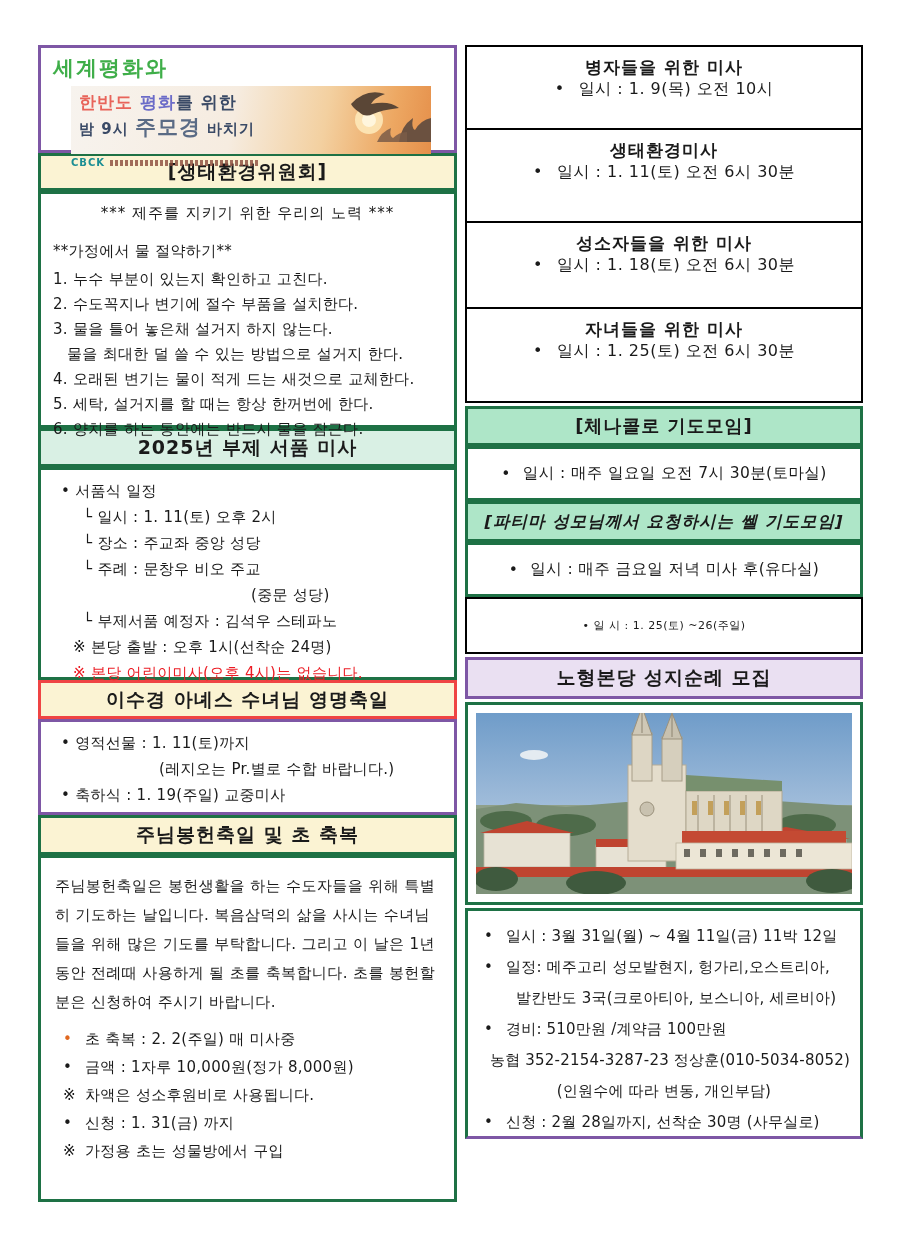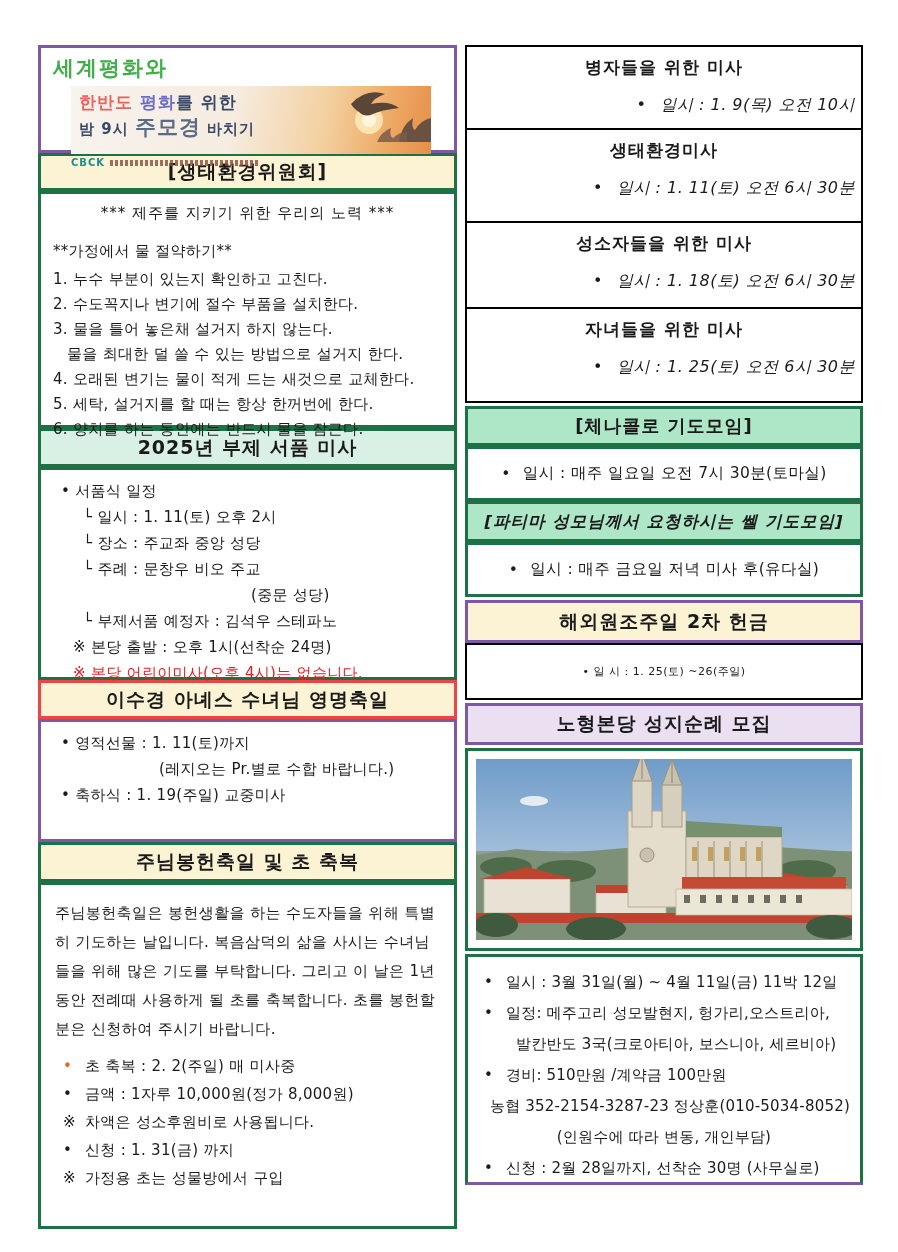--- a/index.html
+++ b/index.html
@@ -47,34 +47,34 @@
   .ord-hdr { height:39px; }
   #ord-content { height:213px; padding:8px 10px; font-size:15px; }
   .ln { line-height:26px; letter-spacing:0.3px; }
   .bullet-ln { padding-left:10px; }
   .sub-ln { padding-left:32px; }
   .far-ln { padding-left:200px; }
   .note-ln { padding-left:22px; }
   .red { color:#EC1C24; }
 
   .feast-hdr { height:39px; border:3px solid #ef4444; }
-  #feast-content { height:123px; padding:8px 10px; font-size:15px; border:3px solid #7E57A5; }
+  #feast-content { height:96px; padding:8px 10px; font-size:15px; border:3px solid #7E57A5; }
   .mid-ln { padding-left:108px; }
 
   .candle-hdr { height:40px; }
   #candle-content { height:347px; padding:14px 12px 8px 14px; font-size:15px; }
   #candle-para { line-height:29px; letter-spacing:0.4px; margin-bottom:8px; }
   .cd-ln { line-height:28px; padding-left:8px; letter-spacing:0.3px; }
   .mk { display:inline-block; width:22px; }
   .mk-orange { color:#E06820; }
 
   
   .mass-box { padding:9px 6px 6px; }
   .mass-title { text-align:center; font-weight:bold; font-size:17px; letter-spacing:1px; }
-  .mass-detail { text-align:right; font-size:16px; margin-top:16px; letter-spacing:0.5px;font-style:italic; }
+  .mass-detail { text-align:center; font-size:16px; letter-spacing:0.5px; }
   .mass-detail .dot { margin-right:14px; }
   #mass-0 { height:85px; } #mass-1 { height:95px; margin-top:-2px; }
   #mass-2 { height:88px; margin-top:-2px; } #mass-3 { height:96px; margin-top:-2px; }
 
   .pg-hdr { height:40px; font-size:18px; }
   .pg-hdr-sm { height:41px; font-size:16.5px;font-style:italic; }
   .pg-detail { height:55px; display:flex; align-items:center; justify-content:center;
                font-size:15.5px; letter-spacing:0.4px; }
   .pg-detail .dot { margin-right:12px; }
 
@@ -189,21 +189,20 @@
       <span class="dot">•</span>
       <span>일시 : 매주 일요일 오전 7시 30분(토마실)</span>
     </div>
 
   <div class="box b-green bg-mint hdr pg-hdr-sm">[파티마 성모님께서 요청하시는 쎌 기도모임]</div>
   <div class="box b-green pg-detail">
       <span class="dot">•</span>
       <span>일시 : 매주 금요일 저녁 미사 후(유다실)</span>
     </div>
 
-  <div id="offer-hdr" class="box b-purple bg-yellow hdr">해외원조주일 2차 헌금</div>
   <div id="offer-detail" class="box">•    일 시 : 1. 25(토) ~26(주일)</div>
 
   <div id="pilg-hdr" class="box b-purple bg-lav hdr">노형본당 성지순례 모집</div>
 
   <div id="photo-box" class="box b-green">
     <svg width="376" height="181" viewBox="0 0 376 181">
       <defs>
         <linearGradient id="sky" x1="0" y1="0" x2="0" y2="1">
           <stop offset="0" stop-color="#6f9cc9"></stop>
             <stop offset="0.6" stop-color="#a9c2dd"></stop>

